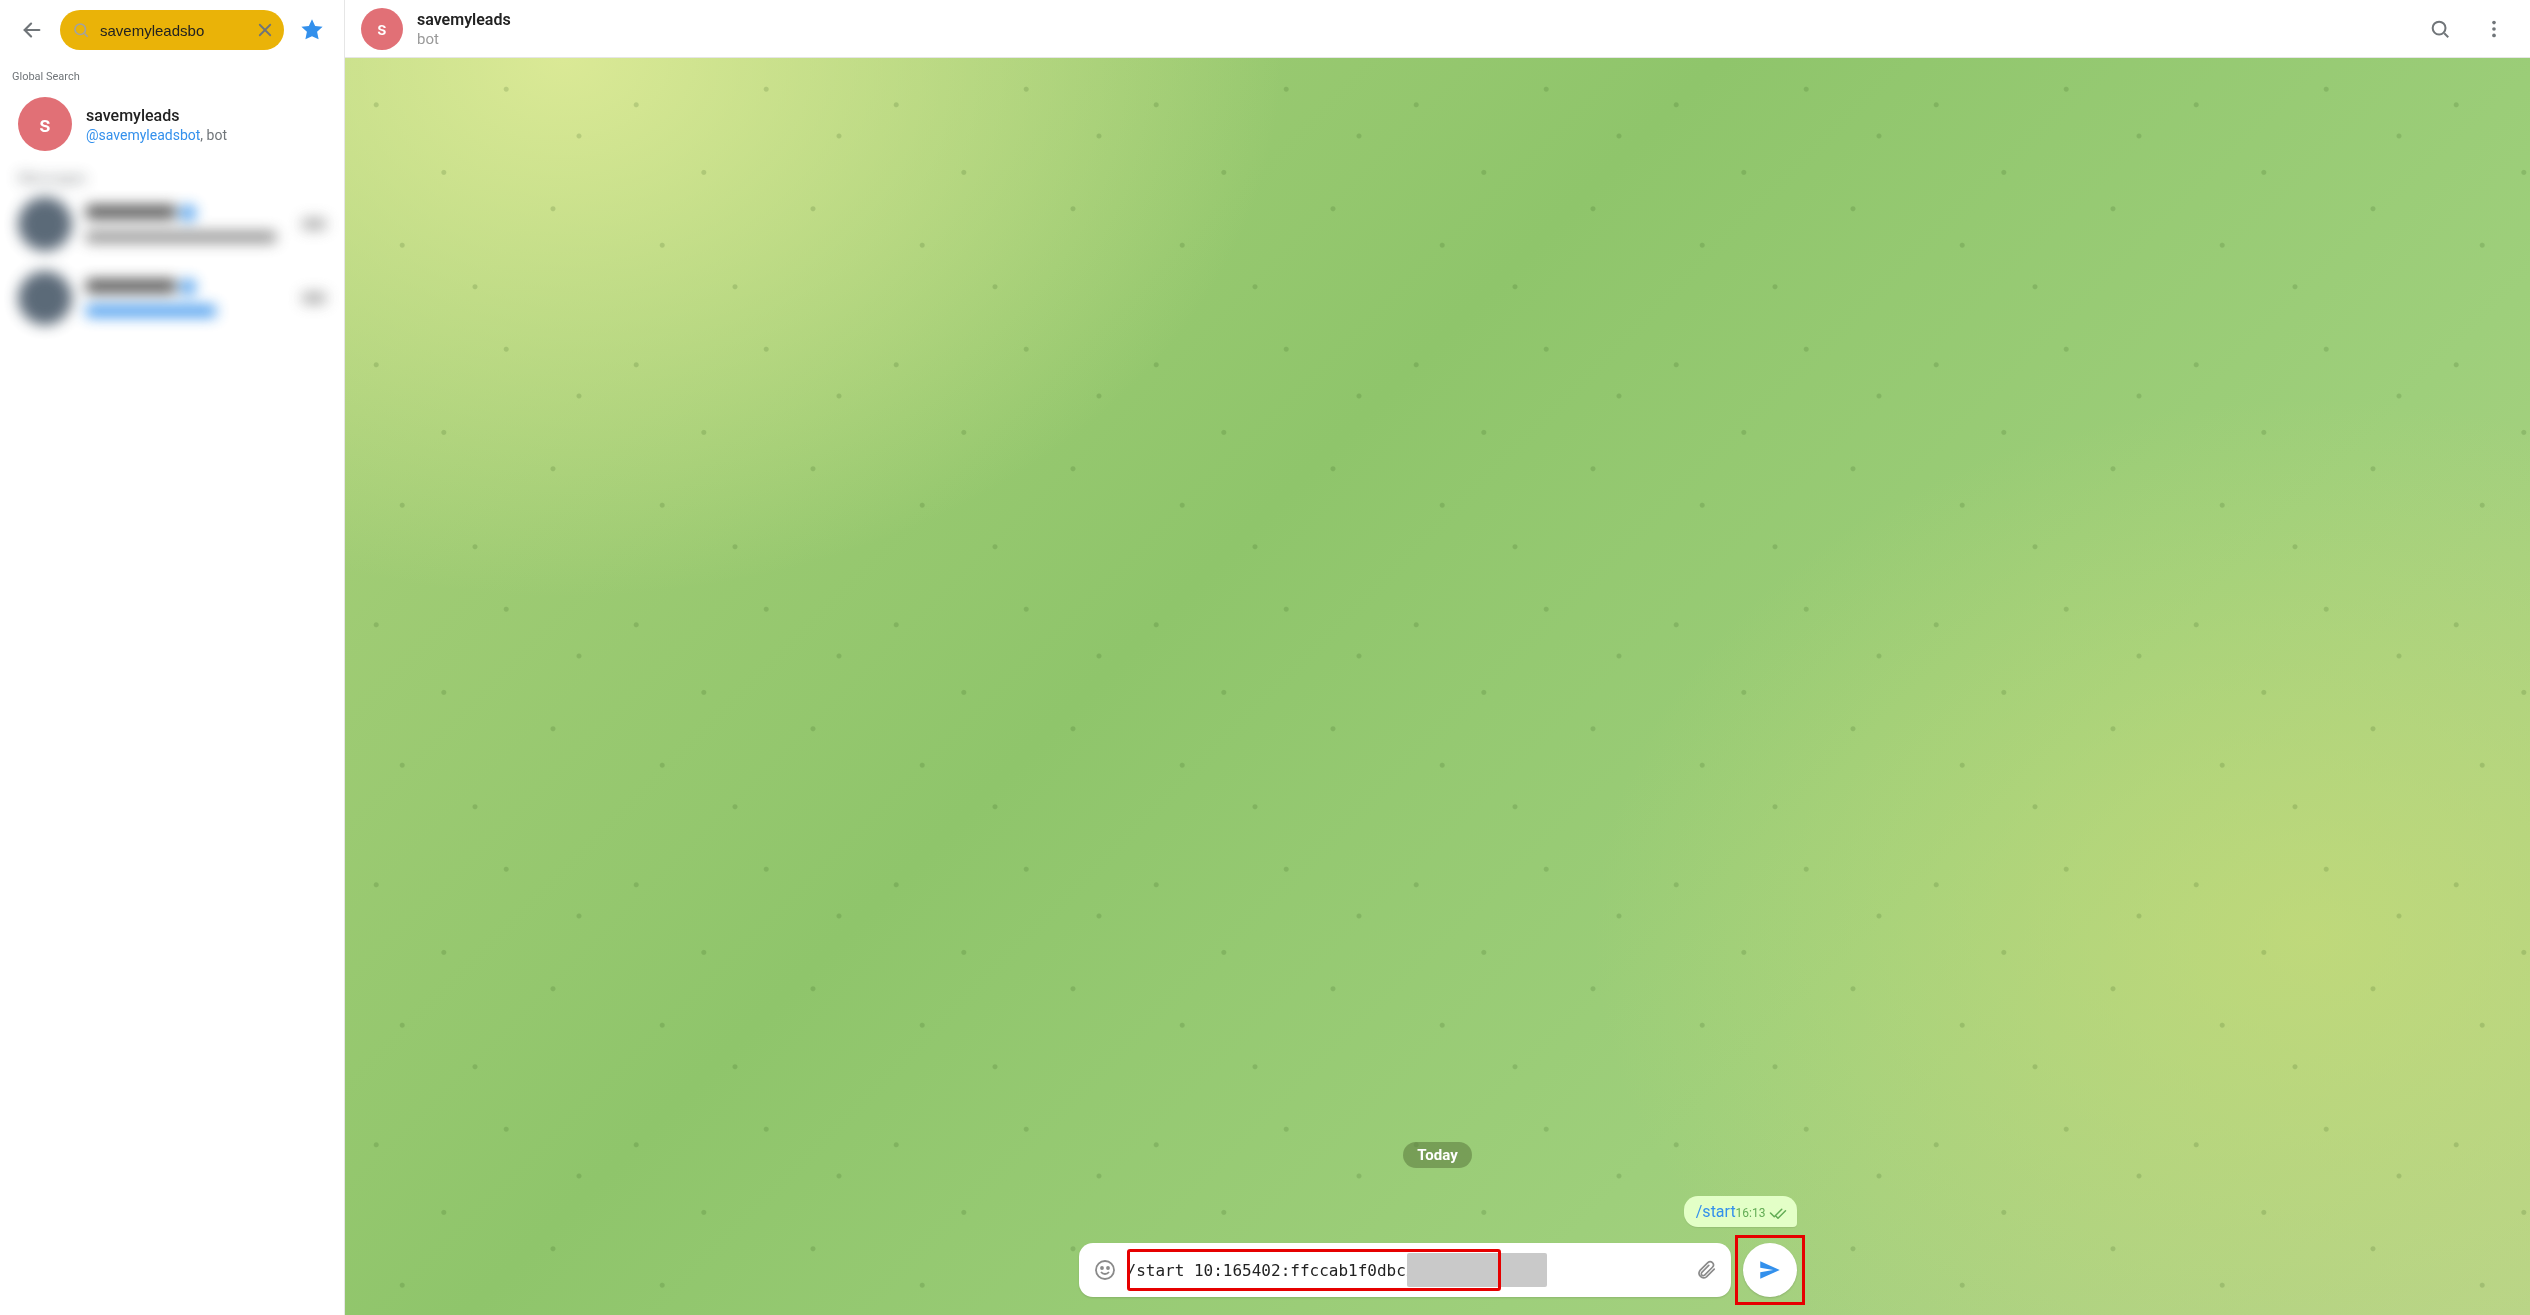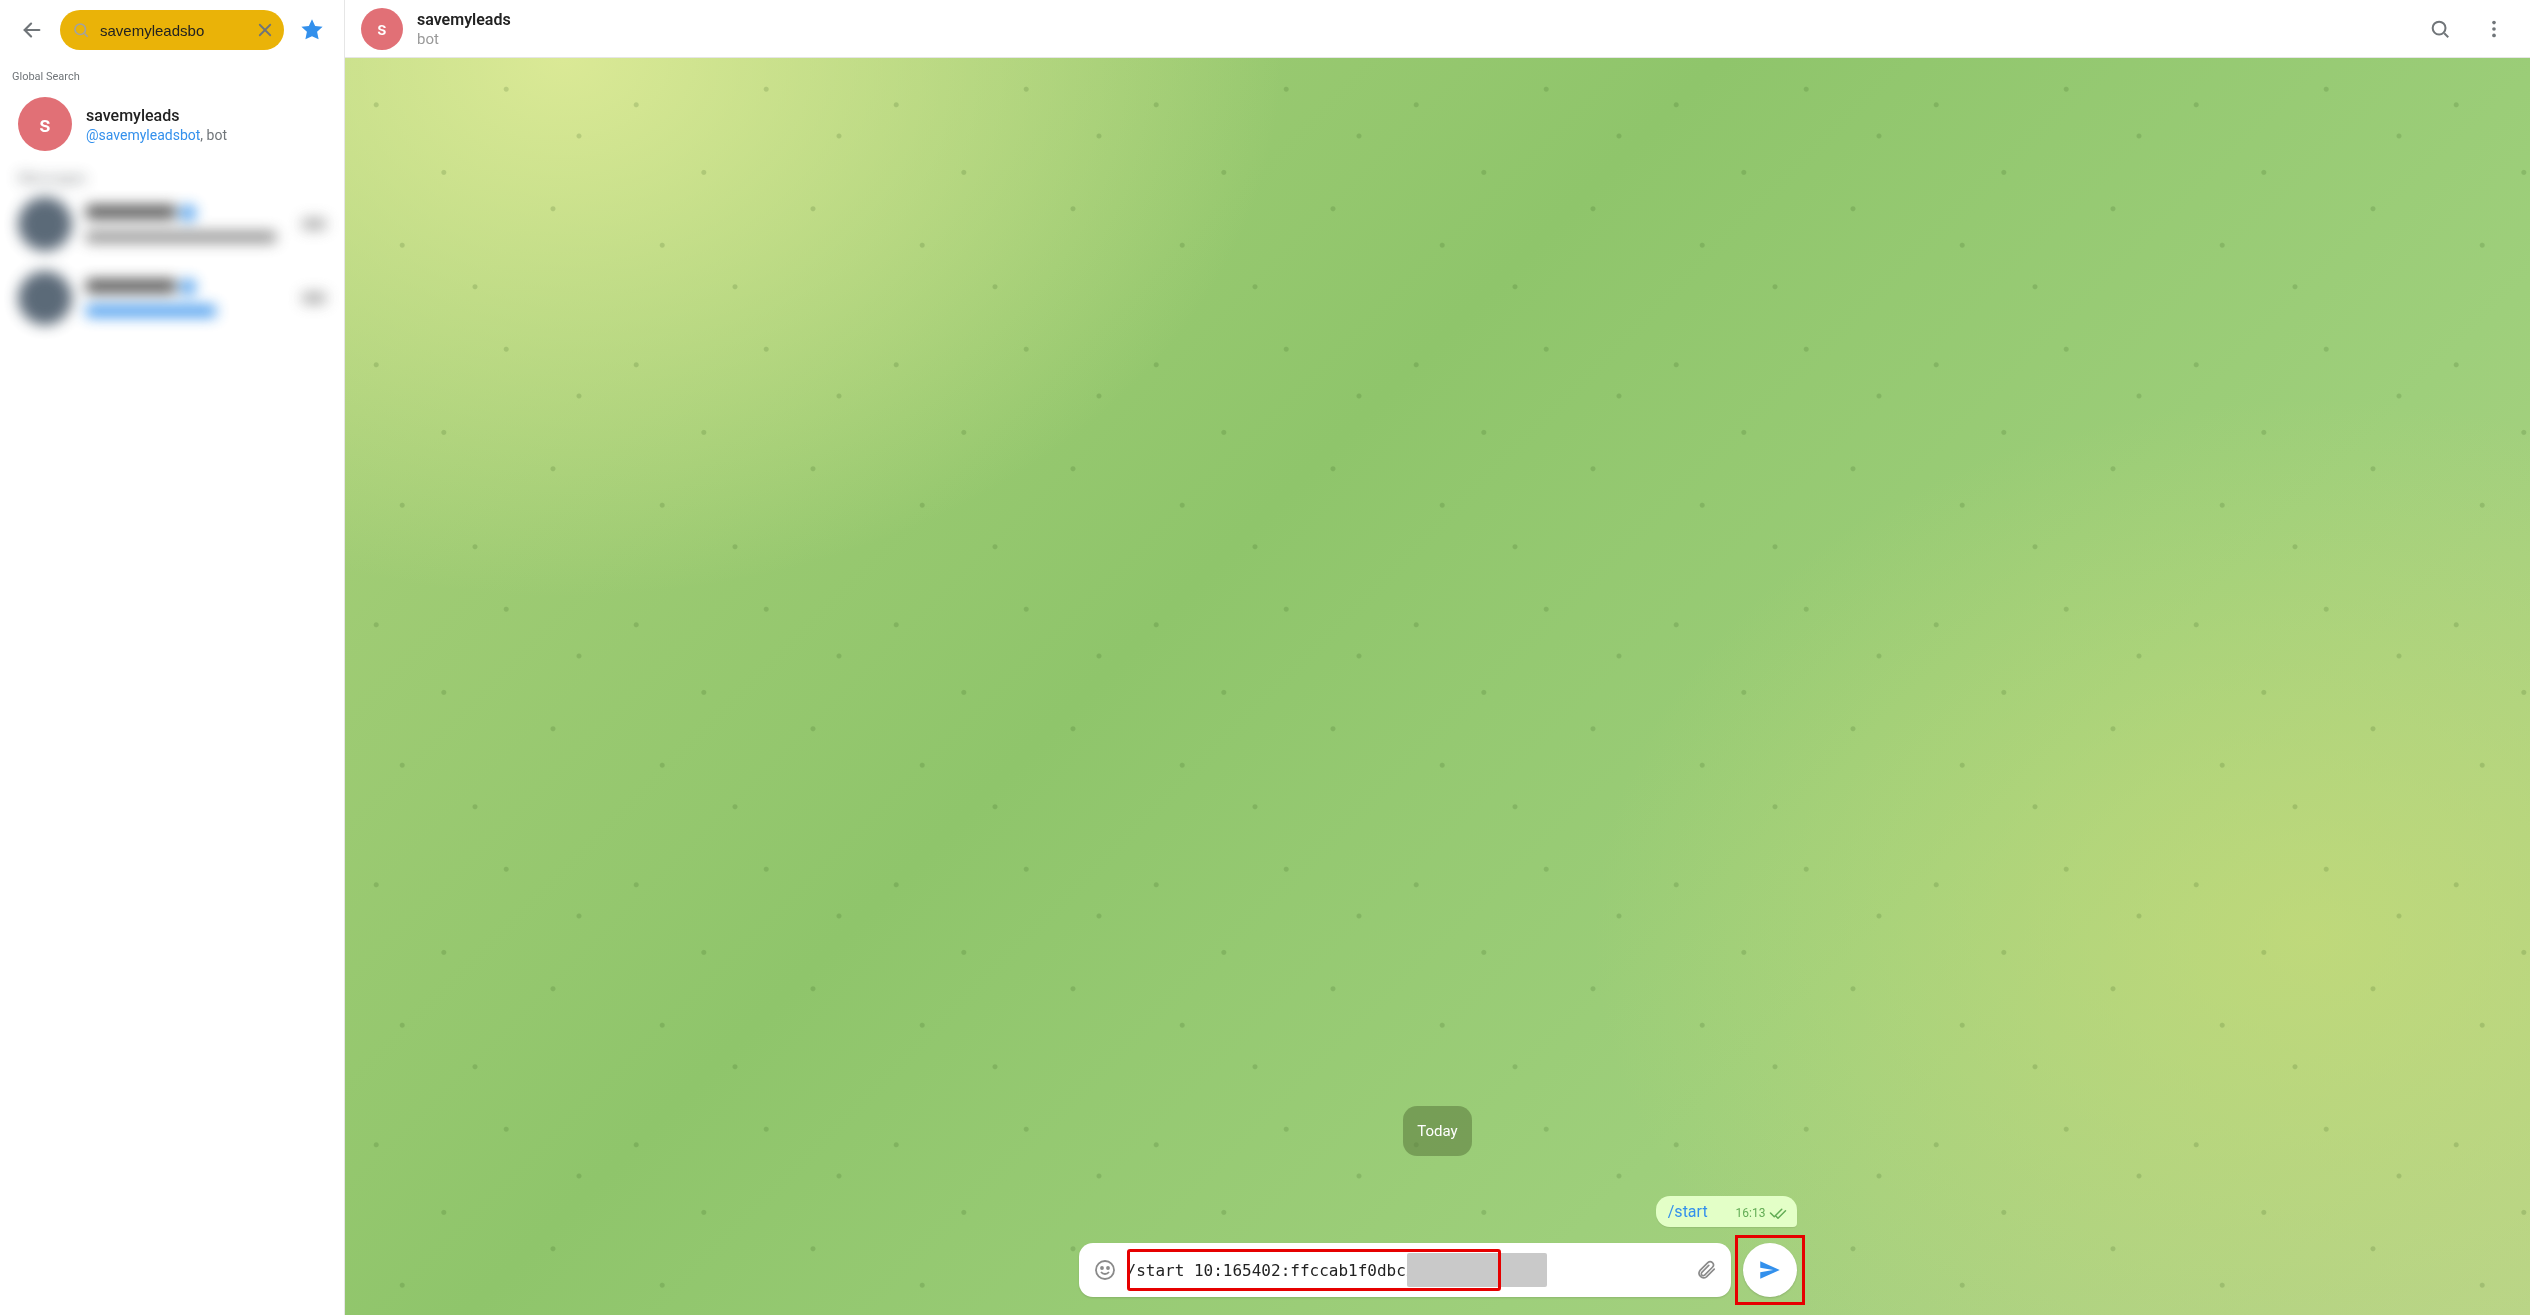--- a/index.html
+++ b/index.html
@@ -61,24 +61,24 @@
     radial-gradient(circle at 62% 12%, #274e13 2px, transparent 3px),
     radial-gradient(circle at 80% 58%, #274e13 2px, transparent 3px),
     radial-gradient(circle at 22% 72%, #274e13 2px, transparent 3px),
     radial-gradient(circle at 50% 88%, #274e13 2px, transparent 3px),
     radial-gradient(circle at 90% 30%, #274e13 2px, transparent 3px);
   background-size: 260px 260px;
 }
 
 .messages { position: absolute; inset: 0; display: flex; flex-direction: column; justify-content: flex-end; align-items: stretch; padding: 0 0 18px 0; }
 .center-wrap { width: 100%; max-width: 730px; margin: 0 auto; display: flex; flex-direction: column; align-items: center; }
-.date-pill { display: inline-block; padding: 16px 14px; border-radius: 14px; background: rgba(90,120,60,.55); color: #fff; font-size: 15px; font-weight: 400; margin-bottom: 40px; }
+.date-pill { display: inline-block; padding: 4px 14px; border-radius: 14px; background: rgba(90,120,60,.55); color: #fff; font-size: 15px; font-weight: 700; margin-bottom: 28px; }
 
 .msg-out-row { width: 100%; display: flex; justify-content: flex-end; padding: 0 6px 16px 6px; }
-.bubble-out { background: #e3ffc7; border-radius: 14px 14px 4px 14px; padding: 6px 10px 6px 12px; display: flex; align-items: baseline; gap: 28px; box-shadow: 0 1px 1px rgba(0,0,0,.08); }
+.bubble-out { background: #e3ffc7; border-radius: 14px 14px 4px 14px; padding: 6px 10px 6px 12px; display: flex; align-items: baseline; gap: 0; box-shadow: 0 1px 1px rgba(0,0,0,.08); }
 .bubble-out .text { color: #3390ec; font-size: 16px; }
 .bubble-out .meta { font-size: 12px; color: #62ac55; display: flex; align-items: center; gap: 3px; }
 
 .composer-row { width: 100%; display: flex; align-items: center; gap: 12px; padding: 0 6px; }
 .composer { flex: 1; background: #fff; border-radius: 14px; height: 54px; display: flex; align-items: center; padding: 0 14px; gap: 10px; box-shadow: 0 1px 2px rgba(0,0,0,.12); position: relative; }
 .composer .emoji, .composer .attach { color: #8a8a8a; cursor: pointer; display:flex; }
 .composer .input-area { flex: 1; position: relative; height: 100%; display:flex; align-items:center; }
 .composer input { width: 100%; border: none; outline: none; font-size: 16px; font-family: monospace, monospace; color: #222; background: transparent; }
 .field-highlight { position:absolute; border:3px solid #e60000; border-radius:3px; pointer-events:none; }
 .field-highlight.around-input { left:48px; right:230px; top:6px; bottom:6px; }

